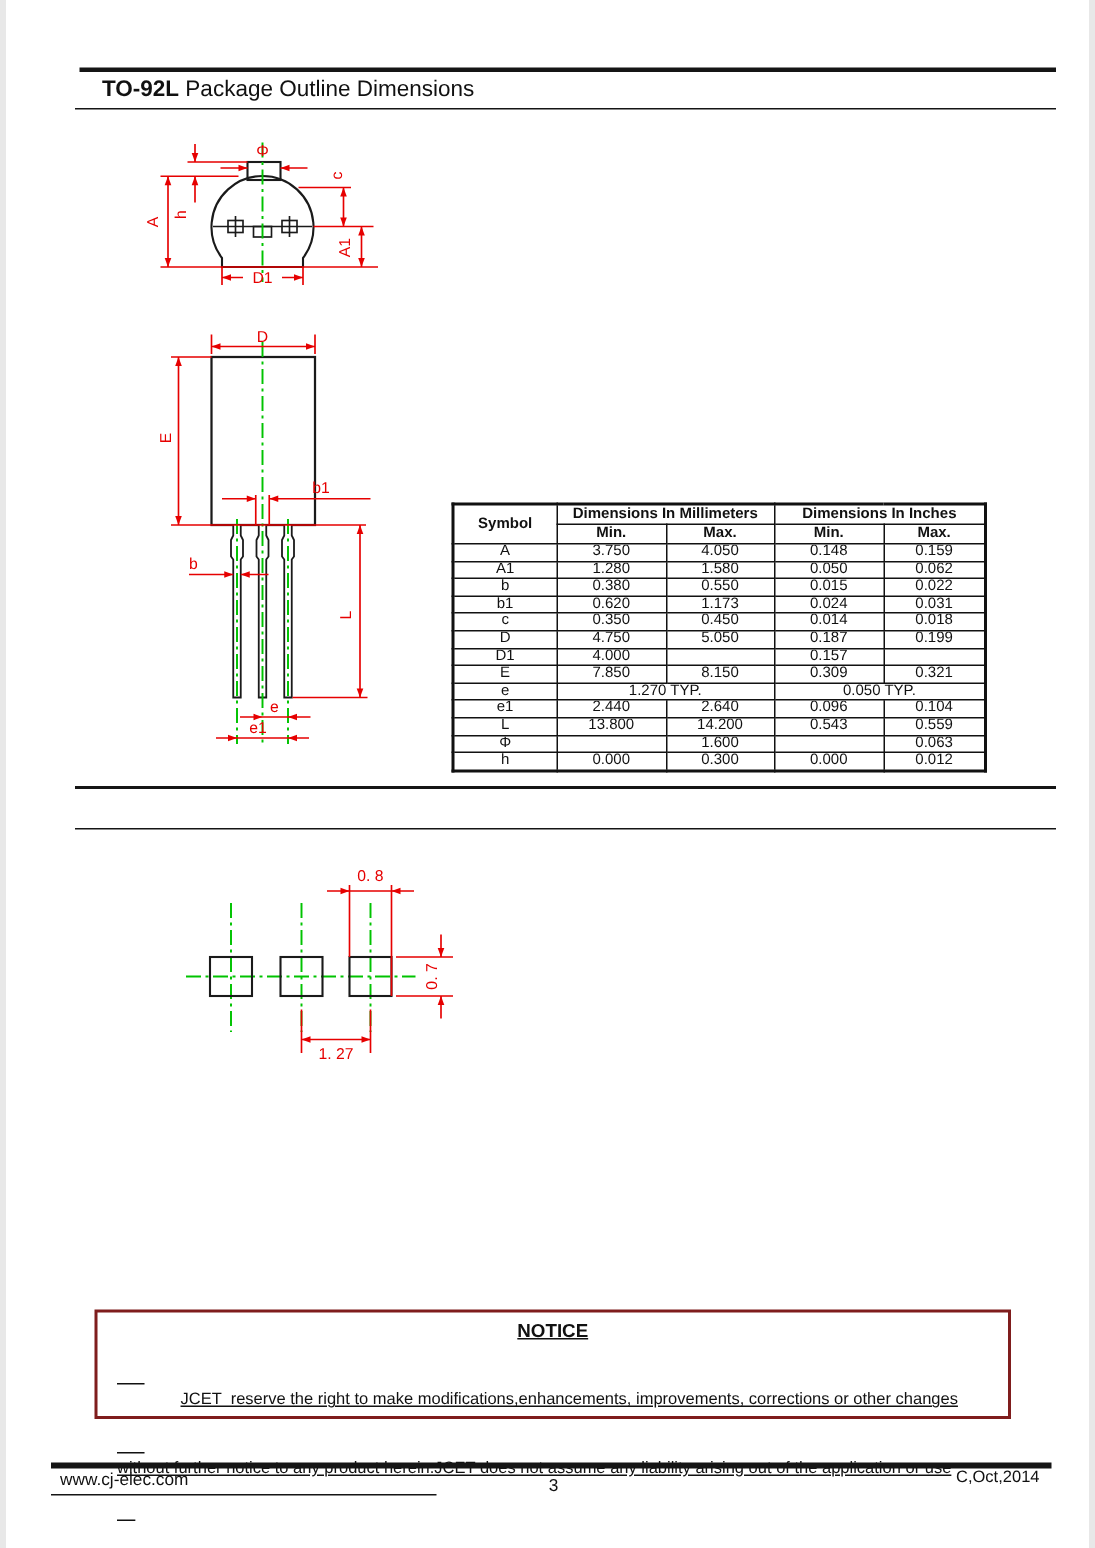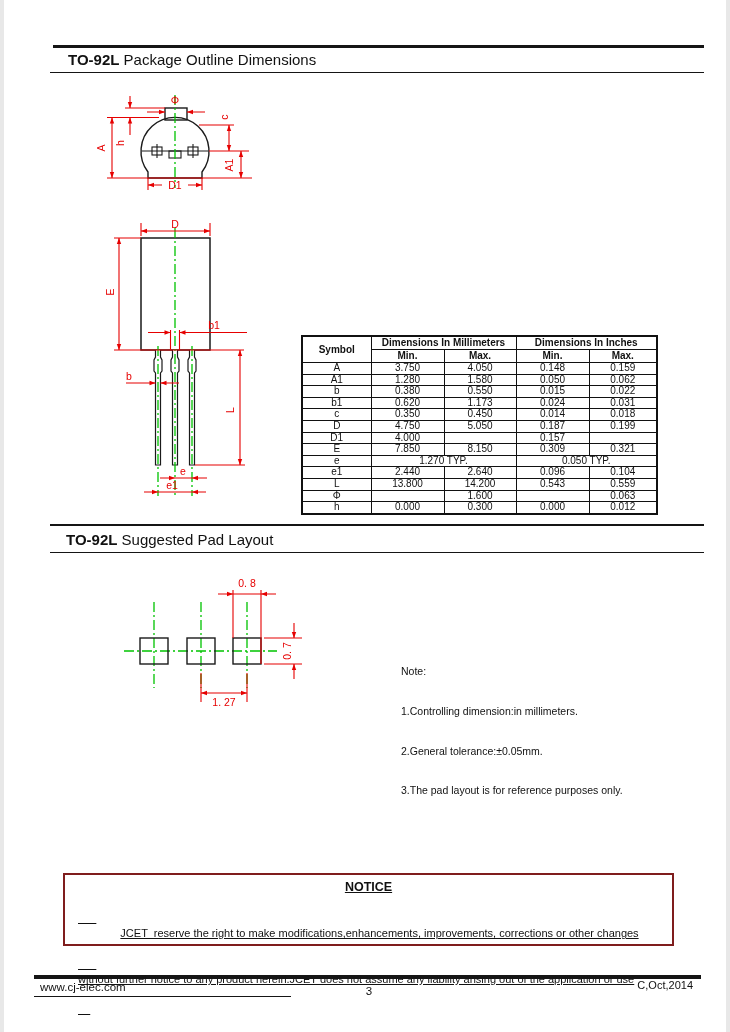--- a/index.html
+++ b/index.html
@@ -238,21 +238,20 @@
           <td>h</td>
           <td>0.000</td>
           <td>0.300</td>
           <td>0.000</td>
           <td>0.012</td>
         </tr>
   </tbody>
     </table>
 
   <div class="hline" style="left:46px;top:523.5px;width:654px;height:2.4px;"></div>
-  <div class="sec-title" style="left:62px;top:531px;"><b>TO-92L</b><span> Suggested Pad Layout</span></div>
   <div class="hline" style="left:46px;top:551.5px;width:654px;height:1.6px;"></div>
 
   <svg style="left:110px;top:575px;" width="200" height="135" viewBox="0 0 200 135">
     <g>
       <path class="grn" d="M 40,27 V 113 M 87,27 V 113 M 133,27 V 113 M 10,76 H 163"></path>
     </g>
     <g>
       <rect class="blk" x="26" y="63" width="28" height="26"></rect>
       <rect class="blk" x="73" y="63" width="28" height="26"></rect>
       <rect class="blk" x="119" y="63" width="28" height="26"></rect>
@@ -266,26 +265,20 @@
         <polygon class="ra" points="180,89 177.8,95 182.2,95"></polygon>
       <path class="red" d="M 87,98 V 127 M 133,98 V 127 M 87,118 H 133"></path>
       <polygon class="ra" points="87,118 93,115.8 93,120.2"></polygon>
         <polygon class="ra" points="133,118 127,115.8 127,120.2"></polygon>
     </g>
     <text x="133" y="12" text-anchor="middle">0. 8</text>
     <text transform="translate(177,76) rotate(-90)" text-anchor="middle">0. 7</text>
     <text x="110" y="131" text-anchor="middle">1. 27</text>
   </svg>
 
-  <div class="notes">
-    <div>Note:</div>
-    <div>1.Controlling dimension:in millimeters.</div>
-    <div>2.General tolerance:±0.05mm.</div>
-    <div>3.The pad layout is for reference purposes only.</div>
-  </div>
 
   <div class="notice">
     <div class="notice-title">NOTICE</div>
     <div class="notice-body">
       <div class="l1">JCET  reserve the right to make modifications,enhancements, improvements, corrections or other changes</div>
       <div>without further notice to any product herein.JCET does not assume any liability arising out of the application or use</div>
     </div>
   </div>
 
   <div class="hline" style="left:30px;top:975px;width:667px;height:3.5px;"></div>

